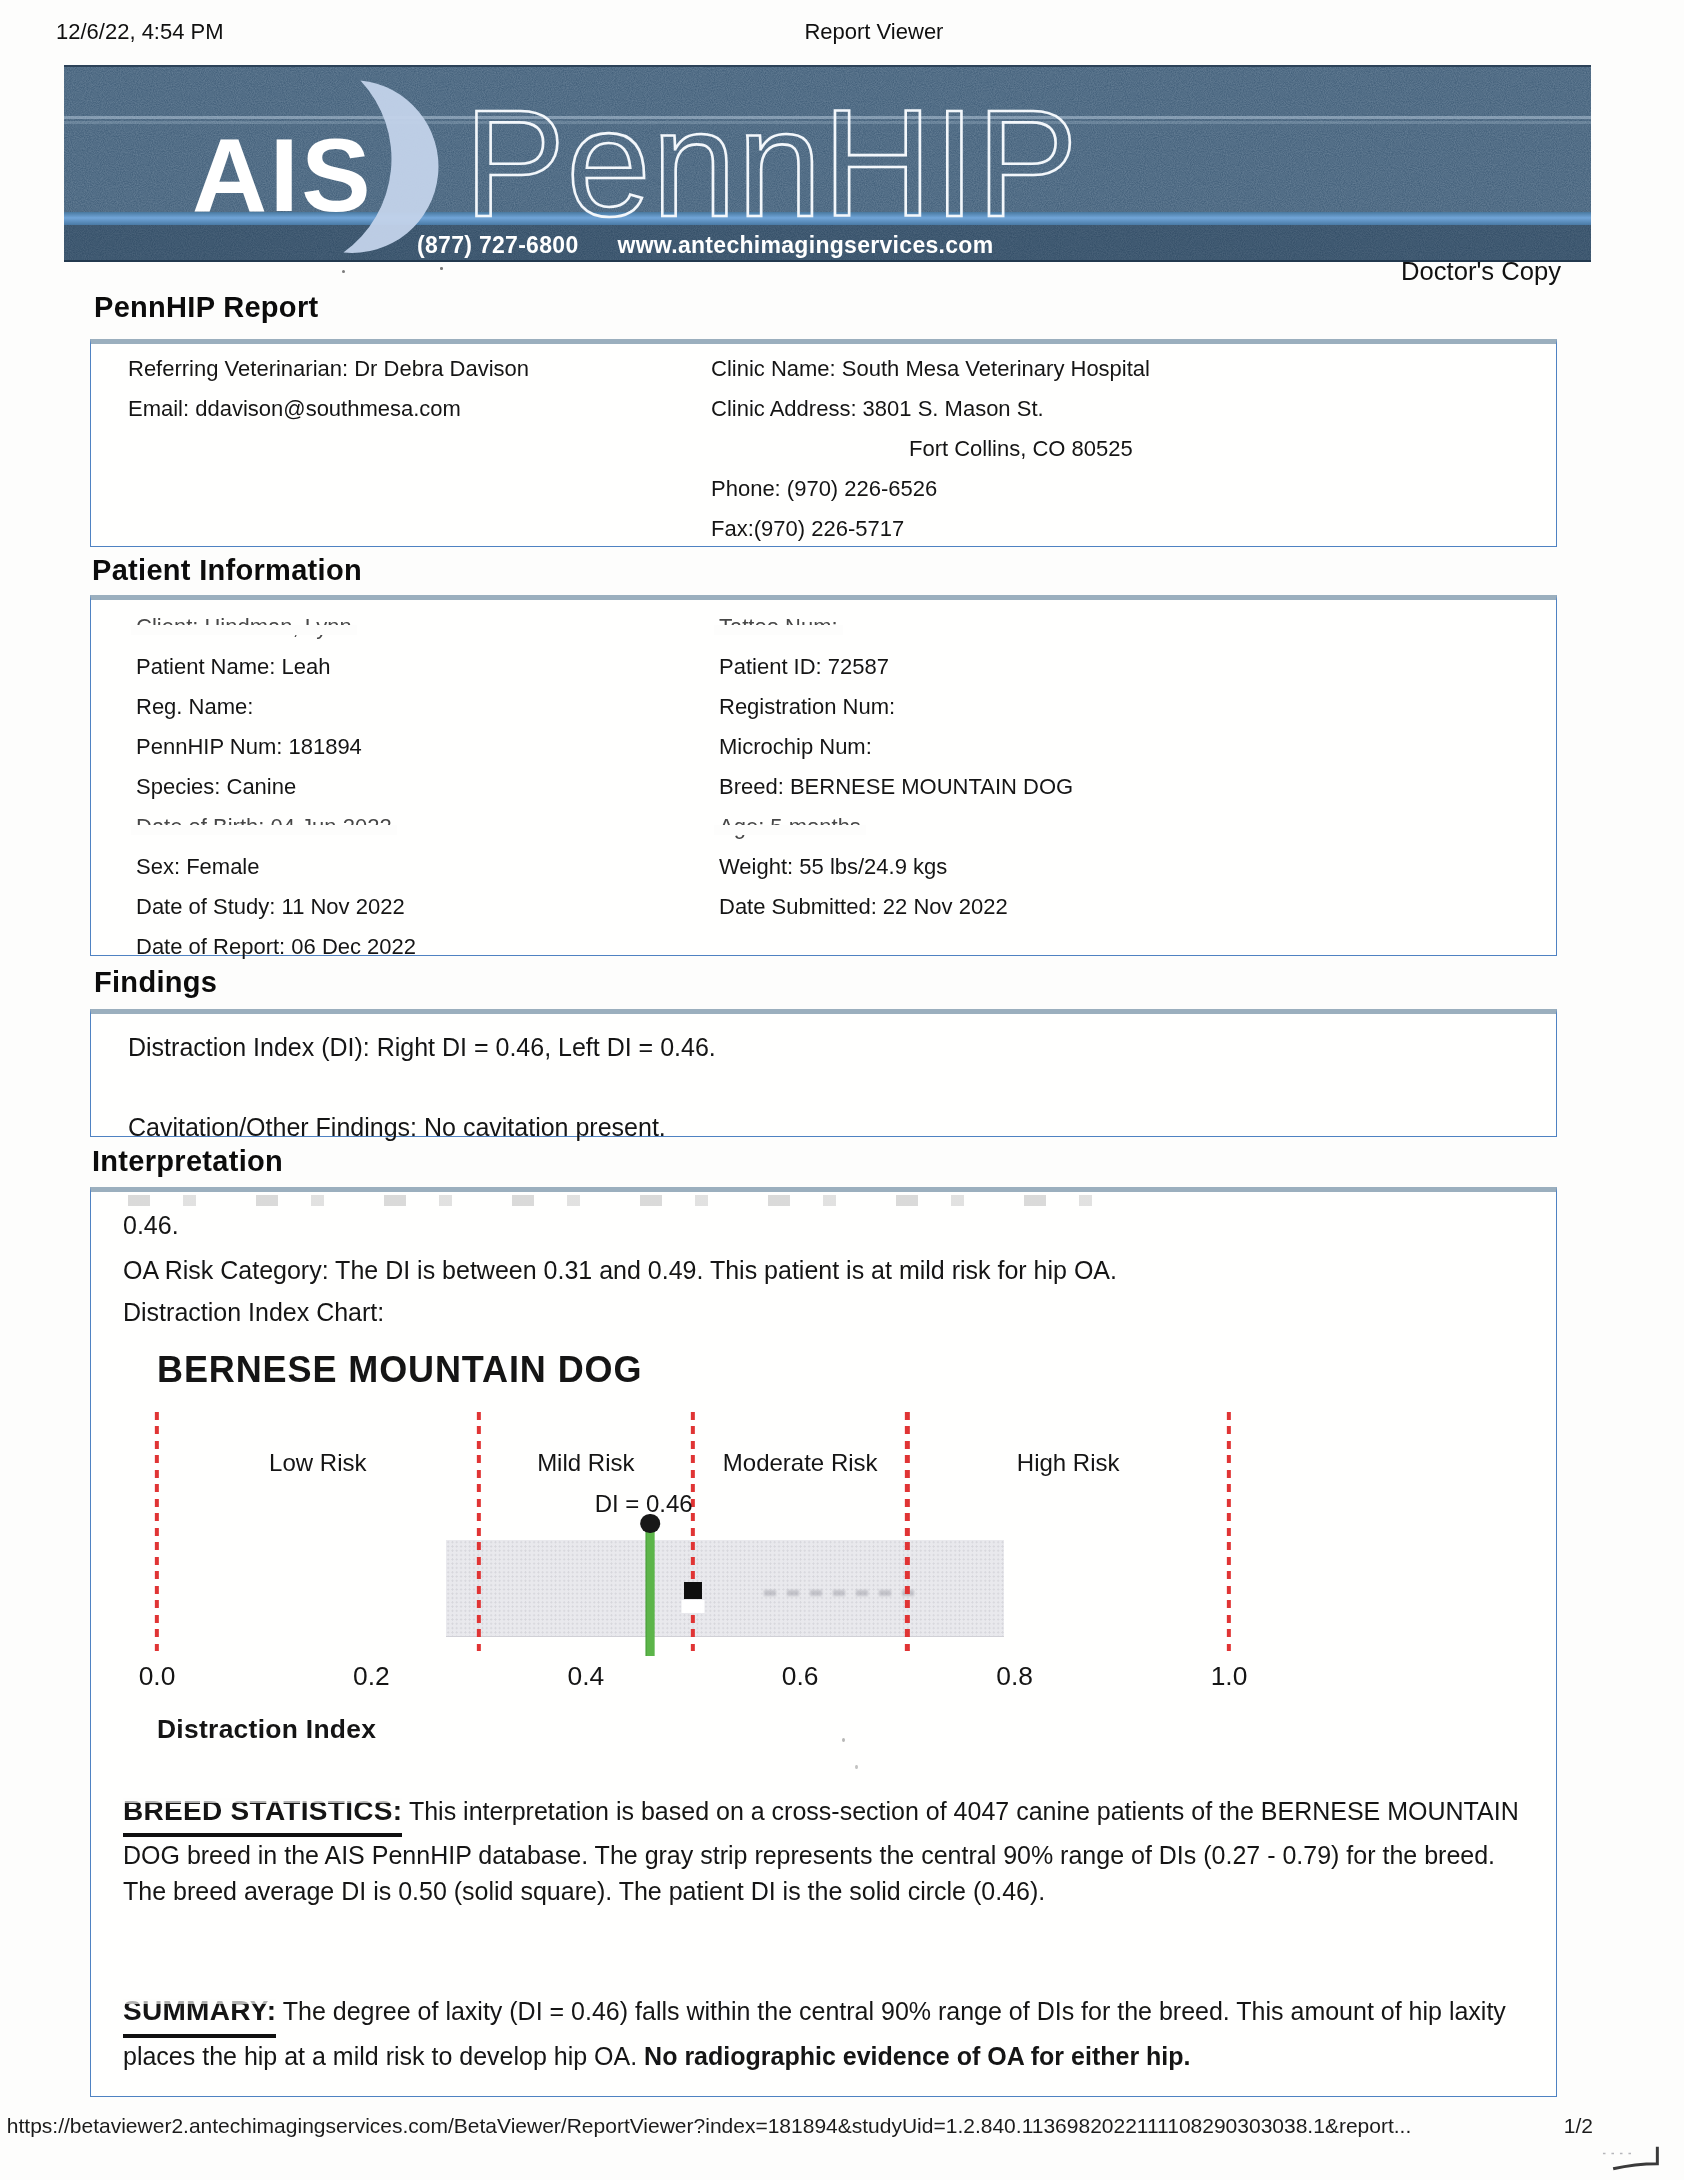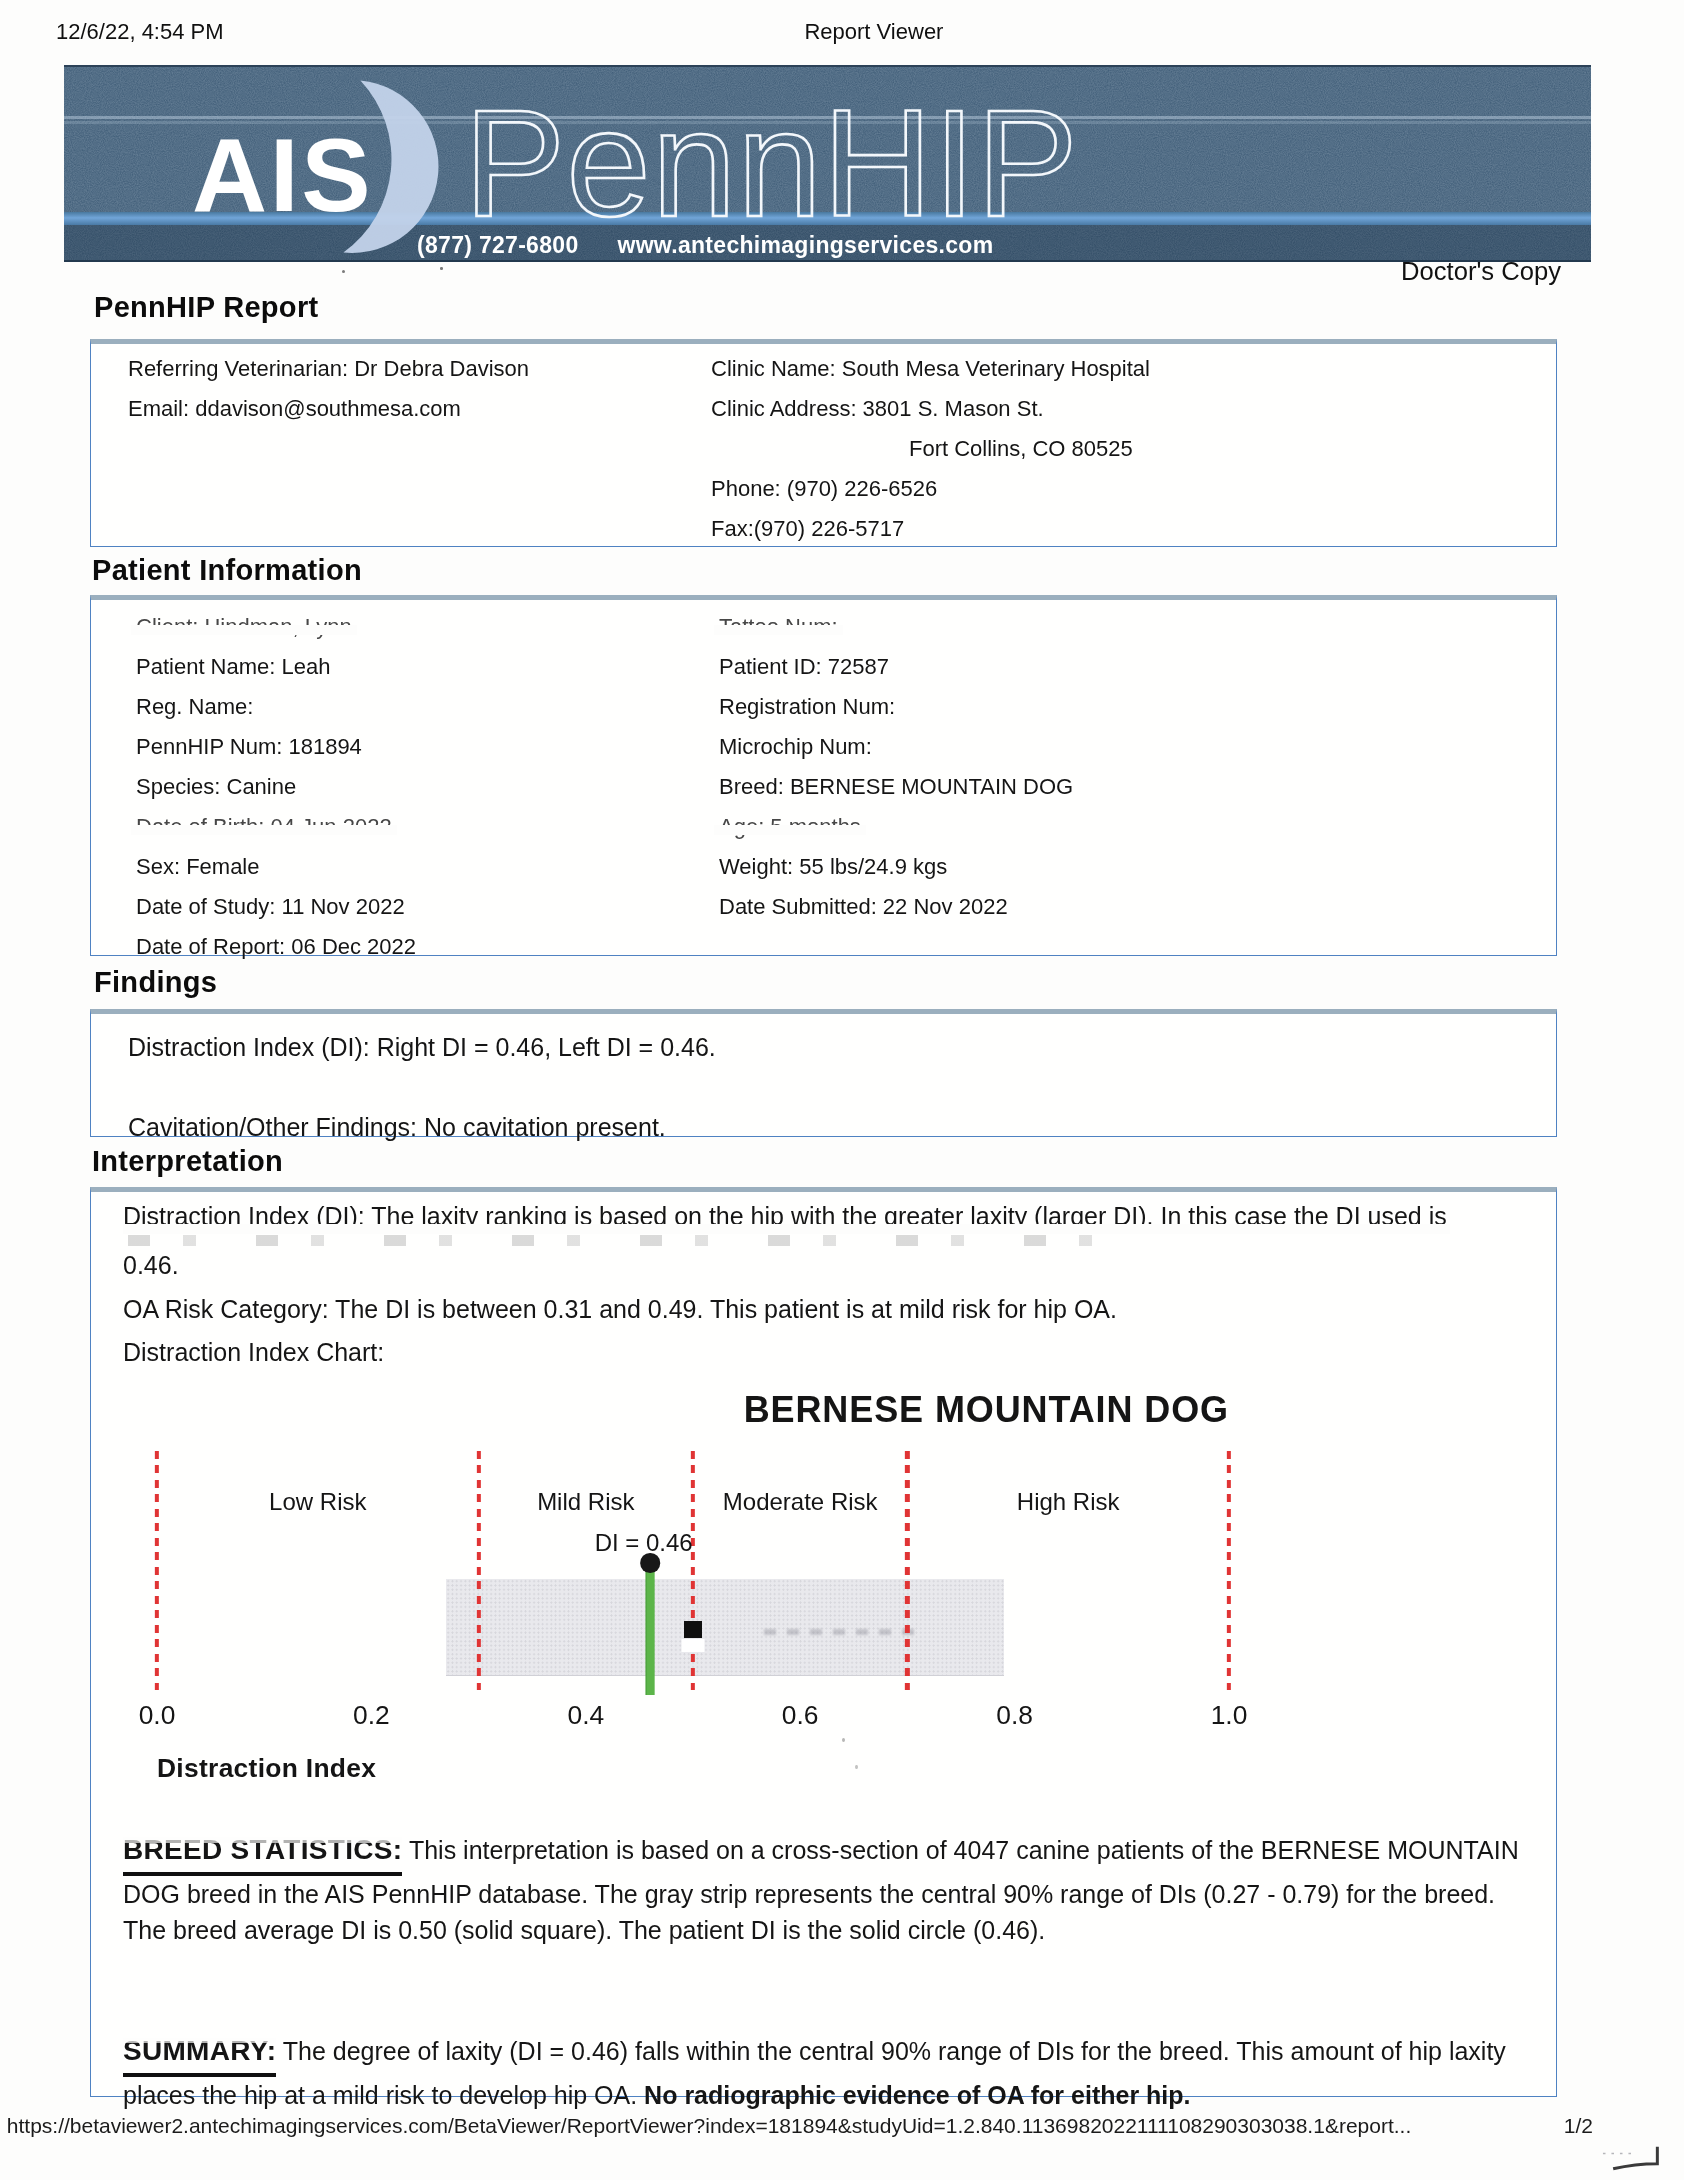--- a/index.html
+++ b/index.html
@@ -39,21 +39,21 @@
   .sliced::after{content:"";position:absolute;left:-5.1px;right:-5.1px;top:11px;height:10.2px;background:#fdfdfc;}
   .cut-bottom{position:relative;display:inline-block;}
   .cut-bottom::after{content:"";position:absolute;left:0;right:-3.4px;bottom:-2.6px;height:10.2px;background:#fdfdfc;}
   .ghost{height:11px;margin:3.4px 0 0 5.1px;width:72%;opacity:.33;
       background:repeating-linear-gradient(90deg,#8f8f8f 0 22px,transparent 22px 55px,#a5a5a5 55px 68px,transparent 68px 128px);}
   
   .t-line{font-size:25px;white-space:nowrap;}
   .b4{padding:0 32px;box-sizing:border-box;}
   
   .chart{position:relative;width:1072px;margin:6.8px 0 0 34px;}
-  .chart-title{text-align:right;font-size:36px;font-weight:800;letter-spacing:0.9px;margin-top:22px;}
+  .chart-title{text-align:left;font-size:36px;font-weight:800;letter-spacing:0.9px;margin-top:22px;}
   .chart-plot{position:relative;width:1072px;height:242px;margin-top:20.4px;}
   .zline{position:absolute;top:0;width:4.3px;height:239px;transform:translateX(-50%);z-index:2;
       background-image:repeating-linear-gradient(180deg,#e03434 0 7.7px,rgba(0,0,0,0) 7.7px 14.5px);}
   .zlabel{position:absolute;top:37px;transform:translateX(-50%);font-size:24px;white-space:nowrap;z-index:4;}
   .dilabel{position:absolute;top:78px;transform:translateX(-50%);font-size:24px;white-space:nowrap;z-index:5;}
   .strip{position:absolute;top:128px;height:96px;z-index:1;background-color:#e9e9ed;
       background-image:radial-gradient(rgba(120,120,132,.16) 0.9px,transparent 0.9px);background-size:4.3px 4.3px;
       border-bottom:1.7px solid #d0d0d6;}
   .smudge{position:absolute;right:16%;top:52%;width:27%;height:6px;filter:blur(0.9px);
       background:repeating-linear-gradient(90deg,rgba(140,140,150,.4) 0 12px,transparent 12px 23px);}
@@ -187,23 +187,20 @@
   </div>
 
   <h2 class="sec" style="top:966px;left:94px">Findings</h2>
   <div class="box" style="top:1009px;height:128px">
     <div class="t-line" style="position:absolute;top:19px;left:37px">Distraction Index (DI): Right DI = 0.46, Left DI = 0.46.</div>
     <div class="t-line" style="position:absolute;top:99px;left:37px">Cavitation/Other Findings: No cavitation present.</div>
   </div>
 
   <h2 class="sec" style="top:1145px;left:92px">Interpretation</h2>
   <div class="box b4" style="top:1187px;height:910px">
-    <div class="t-line" style="margin-top:10.2px">
-      <span class="cut-bottom">Distraction Index (DI): The laxity ranking is based on the hip with the greater laxity (larger DI). In this case the DI used is</span>
-    </div>
     <div class="ghost"></div>
     <div class="t-line" style="margin-top:5.1px">0.46.</div>
     <div class="t-line" style="margin-top:15.3px">OA Risk Category: The DI is between 0.31 and 0.49. This patient is at mild risk for hip OA.</div>
     <div class="t-line" style="margin-top:13.6px">Distraction Index Chart:</div>
 
     <div class="chart">
       <div class="chart-title">BERNESE MOUNTAIN DOG</div>
       <div class="chart-plot" id="chart-plot">
           <div class="zline" style="left: 0%;"></div>
           <div class="zline" style="left: 30%;"></div>

